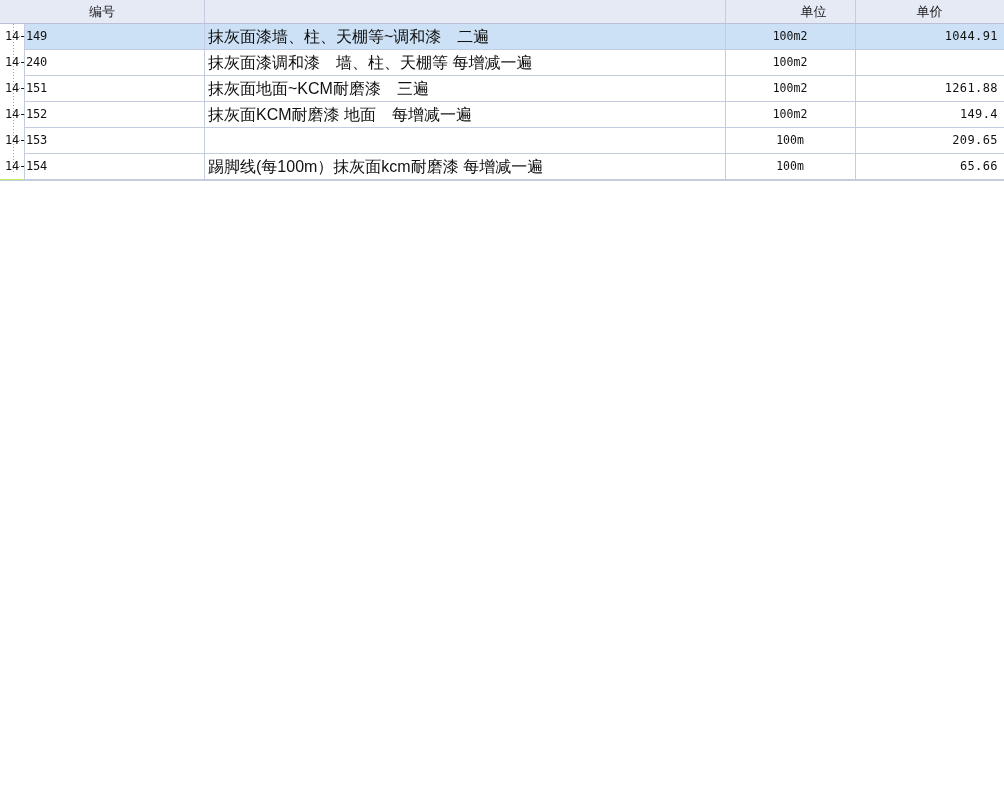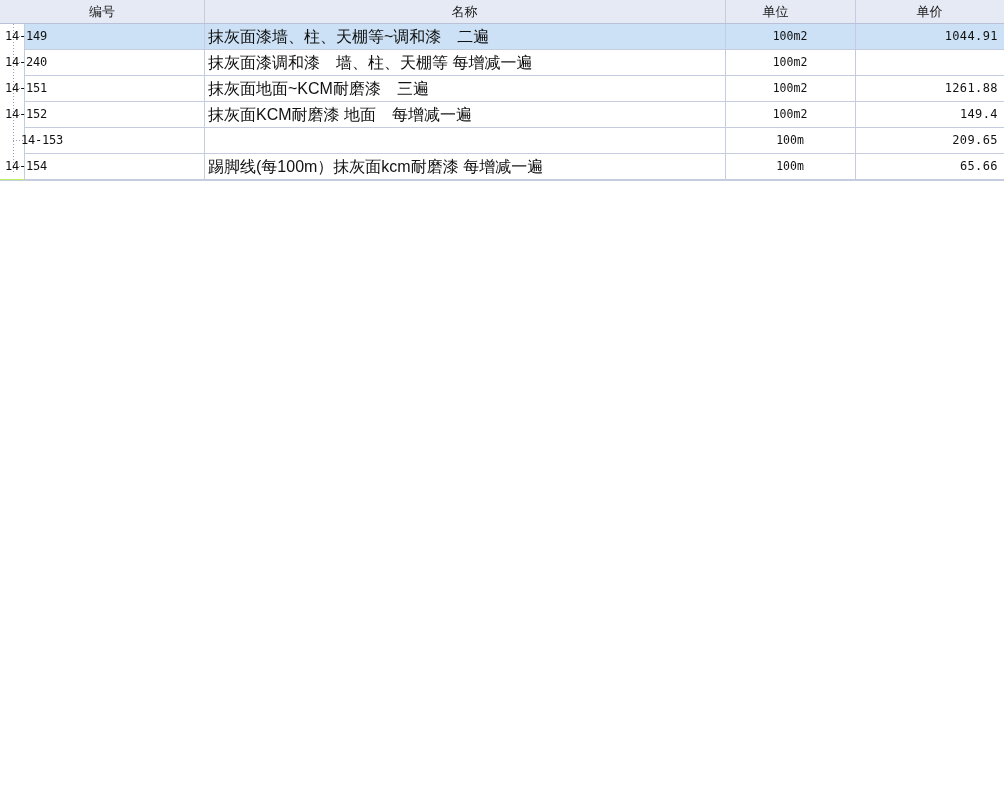--- a/index.html
+++ b/index.html
@@ -176,23 +176,22 @@
     background: #ffffff;
   }
 </style>
 </head>
 <body>
 
 <div id="grid-root">
 
   <div class="grid-header">
       <div class="hdr-cell" style="left: 0px; width: 204px;">编号</div>
-      <div class="hdr-cell" style="left: 204px; width: 521px;">名称</div>
       <div class="hdr-sep" style="left: 204px;"></div>
-      <div class="hdr-cell" style="left: 687px; width: 130px; padding-left: 47px;">单位</div>
+      <div class="hdr-cell" style="left: 725px; width: 130px; padding-left: 47px;">单位</div>
       <div class="hdr-sep" style="left: 725px;"></div>
       <div class="hdr-cell" style="left: 855px; width: 149px;">单价</div>
       <div class="hdr-sep" style="left: 855px;"></div>
     </div>
 
   <div class="tree-gutter">
     <div class="tree-vline"></div>
   <div class="tree-hline" style="top: 12px;"></div>
       <div class="tree-hline" style="top: 38px;"></div>
       <div class="tree-hline" style="top: 64px;"></div>
@@ -236,21 +235,21 @@
         <div class="cell col-code" style="left: -24px; width: 204px;">14-152</div>
         <div class="cell col-name" style="left: 180px; width: 521px;">抹灰面KCM耐磨漆 地面　每增减一遍</div>
         <div class="cell-sep" style="left: 180px;"></div>
         <div class="cell col-unit" style="left: 701px; width: 130px;">100m2</div>
         <div class="cell-sep" style="left: 701px;"></div>
         <div class="cell col-price" style="left: 831px; width: 149px;">149.4</div>
         <div class="cell-sep" style="left: 831px;"></div>
       </div>
       <div class="grid-row" style="top: 104px;">
         <div class="row-left-edge"></div>
-        <div class="cell col-code" style="left: -24px; width: 204px; margin-left: 16px;">14-153</div>
+        <div class="cell col-code" style="left: -24px; width: 204px;">14-153</div>
         <div class="cell-sep" style="left: 180px;"></div>
         <div class="cell col-unit" style="left: 701px; width: 130px;">100m</div>
         <div class="cell-sep" style="left: 701px;"></div>
         <div class="cell col-price" style="left: 831px; width: 149px;">209.65</div>
         <div class="cell-sep" style="left: 831px;"></div>
       </div>
       <div class="grid-row" style="top: 130px;">
         <div class="row-left-edge"></div>
         <div class="cell col-code" style="left: -24px; width: 204px;">14-154</div>
         <div class="cell col-name" style="left: 180px; width: 521px;">踢脚线(每100m）抹灰面kcm耐磨漆 每增减一遍</div>

